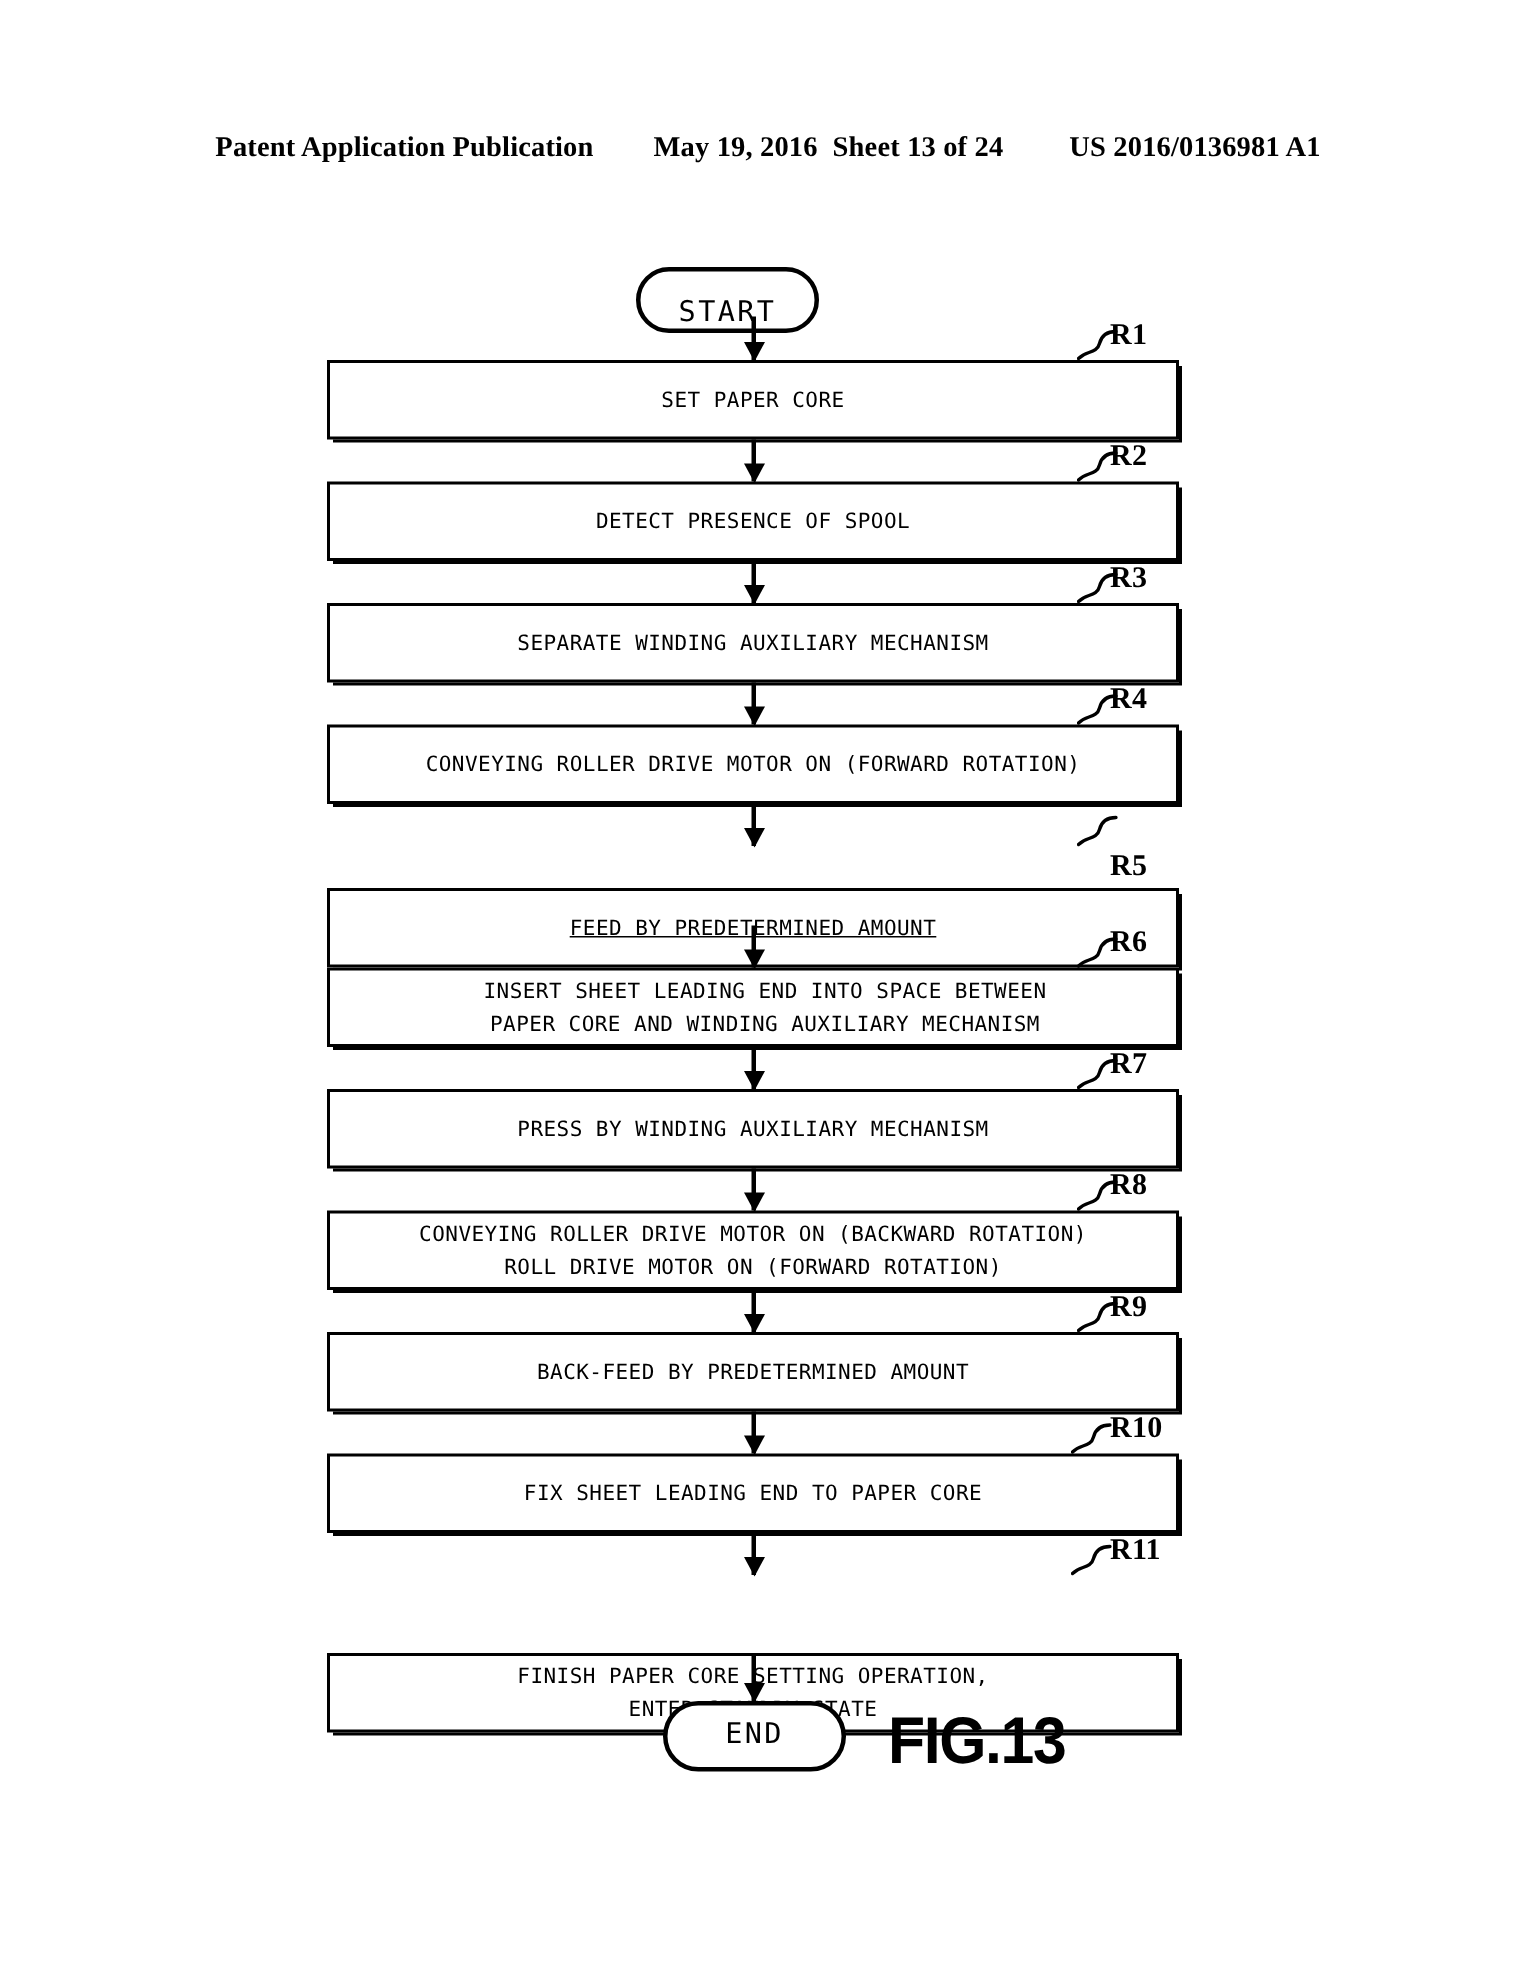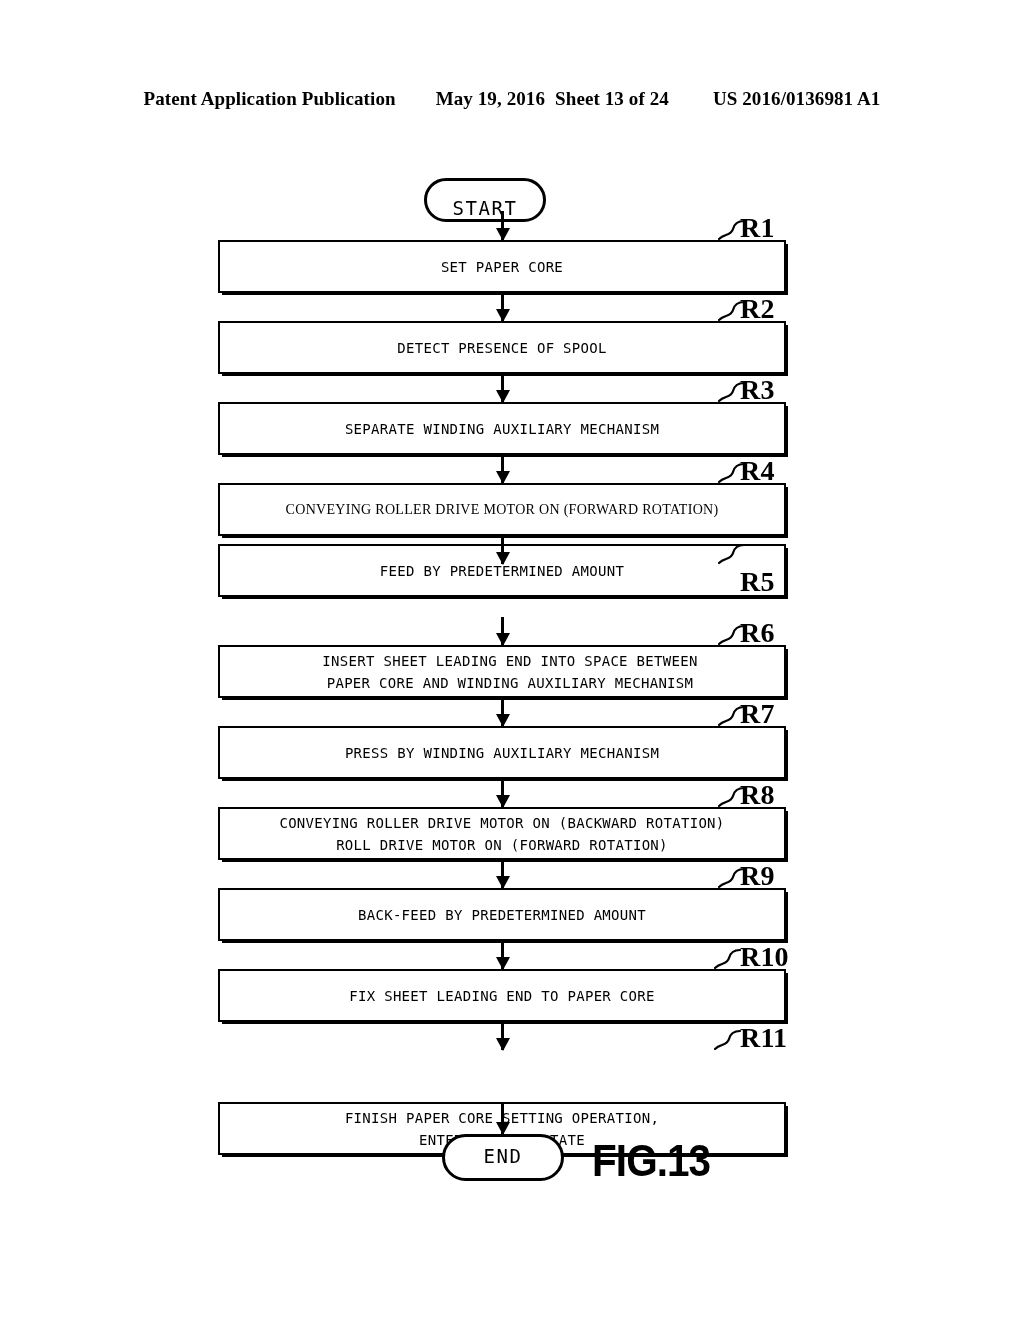--- a/index.html
+++ b/index.html
@@ -104,21 +104,21 @@
     border-left: 7px solid transparent;
     border-right: 7px solid transparent;
     border-top: 13px solid #000;
   }
 
   
   .ref-label {
     position: absolute;
     font-family: "Liberation Serif", "DejaVu Serif", serif;
     font-weight: bold;
-    font-size: 28px;
+    font-size: 20px;
     letter-spacing: 0.2px;
     white-space: pre;
   }
   .ref-leader {
     position: absolute;
     width: 26px;
     height: 22px;
     overflow: visible;
   }
 
@@ -167,28 +167,28 @@
       <div class="ref-leader" style="left: 718px; top: 299px;"><svg width="30" height="26" viewBox="0 0 30 26">
           <path d="M26 3 C 19 3, 16 7, 15 11 C 14 15, 11 16, 8 17 C 5 18, 3 19, 1 21" fill="none" stroke="#000" stroke-width="2.2" stroke-linecap="round"></path>
         </svg></div>
       <div class="proc-box" style="top: 402px; height: 53px;">
         <div class="proc-text">SEPARATE WINDING AUXILIARY MECHANISM</div>
       </div>
       <div class="ref-label" style="left: 740px; top: 374px;">R3</div>
       <div class="ref-leader" style="left: 718px; top: 380px;"><svg width="30" height="26" viewBox="0 0 30 26">
           <path d="M26 3 C 19 3, 16 7, 15 11 C 14 15, 11 16, 8 17 C 5 18, 3 19, 1 21" fill="none" stroke="#000" stroke-width="2.2" stroke-linecap="round"></path>
         </svg></div>
-      <div class="proc-box" style="top: 483px; height: 53px; font-family: Liberation Serif, serif;">
+      <div class="proc-box" style="top: 483px; height: 53px;">
         <div class="proc-text">CONVEYING ROLLER DRIVE MOTOR ON (FORWARD ROTATION)</div>
       </div>
       <div class="ref-label" style="left: 740px; top: 455px;">R4</div>
       <div class="ref-leader" style="left: 718px; top: 461px;"><svg width="30" height="26" viewBox="0 0 30 26">
           <path d="M26 3 C 19 3, 16 7, 15 11 C 14 15, 11 16, 8 17 C 5 18, 3 19, 1 21" fill="none" stroke="#000" stroke-width="2.2" stroke-linecap="round"></path>
         </svg></div>
-      <div class="proc-box" style="top: 544px; height: 53px;">
+      <div class="proc-box" style="top: 592px; height: 53px; text-decoration: underline;">
         <div class="proc-text">FEED BY PREDETERMINED AMOUNT</div>
       </div>
       <div class="ref-label" style="left: 740px; top: 566px;">R5</div>
       <div class="ref-leader" style="left: 718px; top: 542px;"><svg width="30" height="26" viewBox="0 0 30 26">
           <path d="M26 3 C 19 3, 16 7, 15 11 C 14 15, 11 16, 8 17 C 5 18, 3 19, 1 21" fill="none" stroke="#000" stroke-width="2.2" stroke-linecap="round"></path>
         </svg></div>
       <div class="proc-box" style="top: 645px; height: 53px; padding-left: 16px;">
         <div class="proc-text">INSERT SHEET LEADING END INTO SPACE BETWEEN
 PAPER CORE AND WINDING AUXILIARY MECHANISM</div>
       </div>

